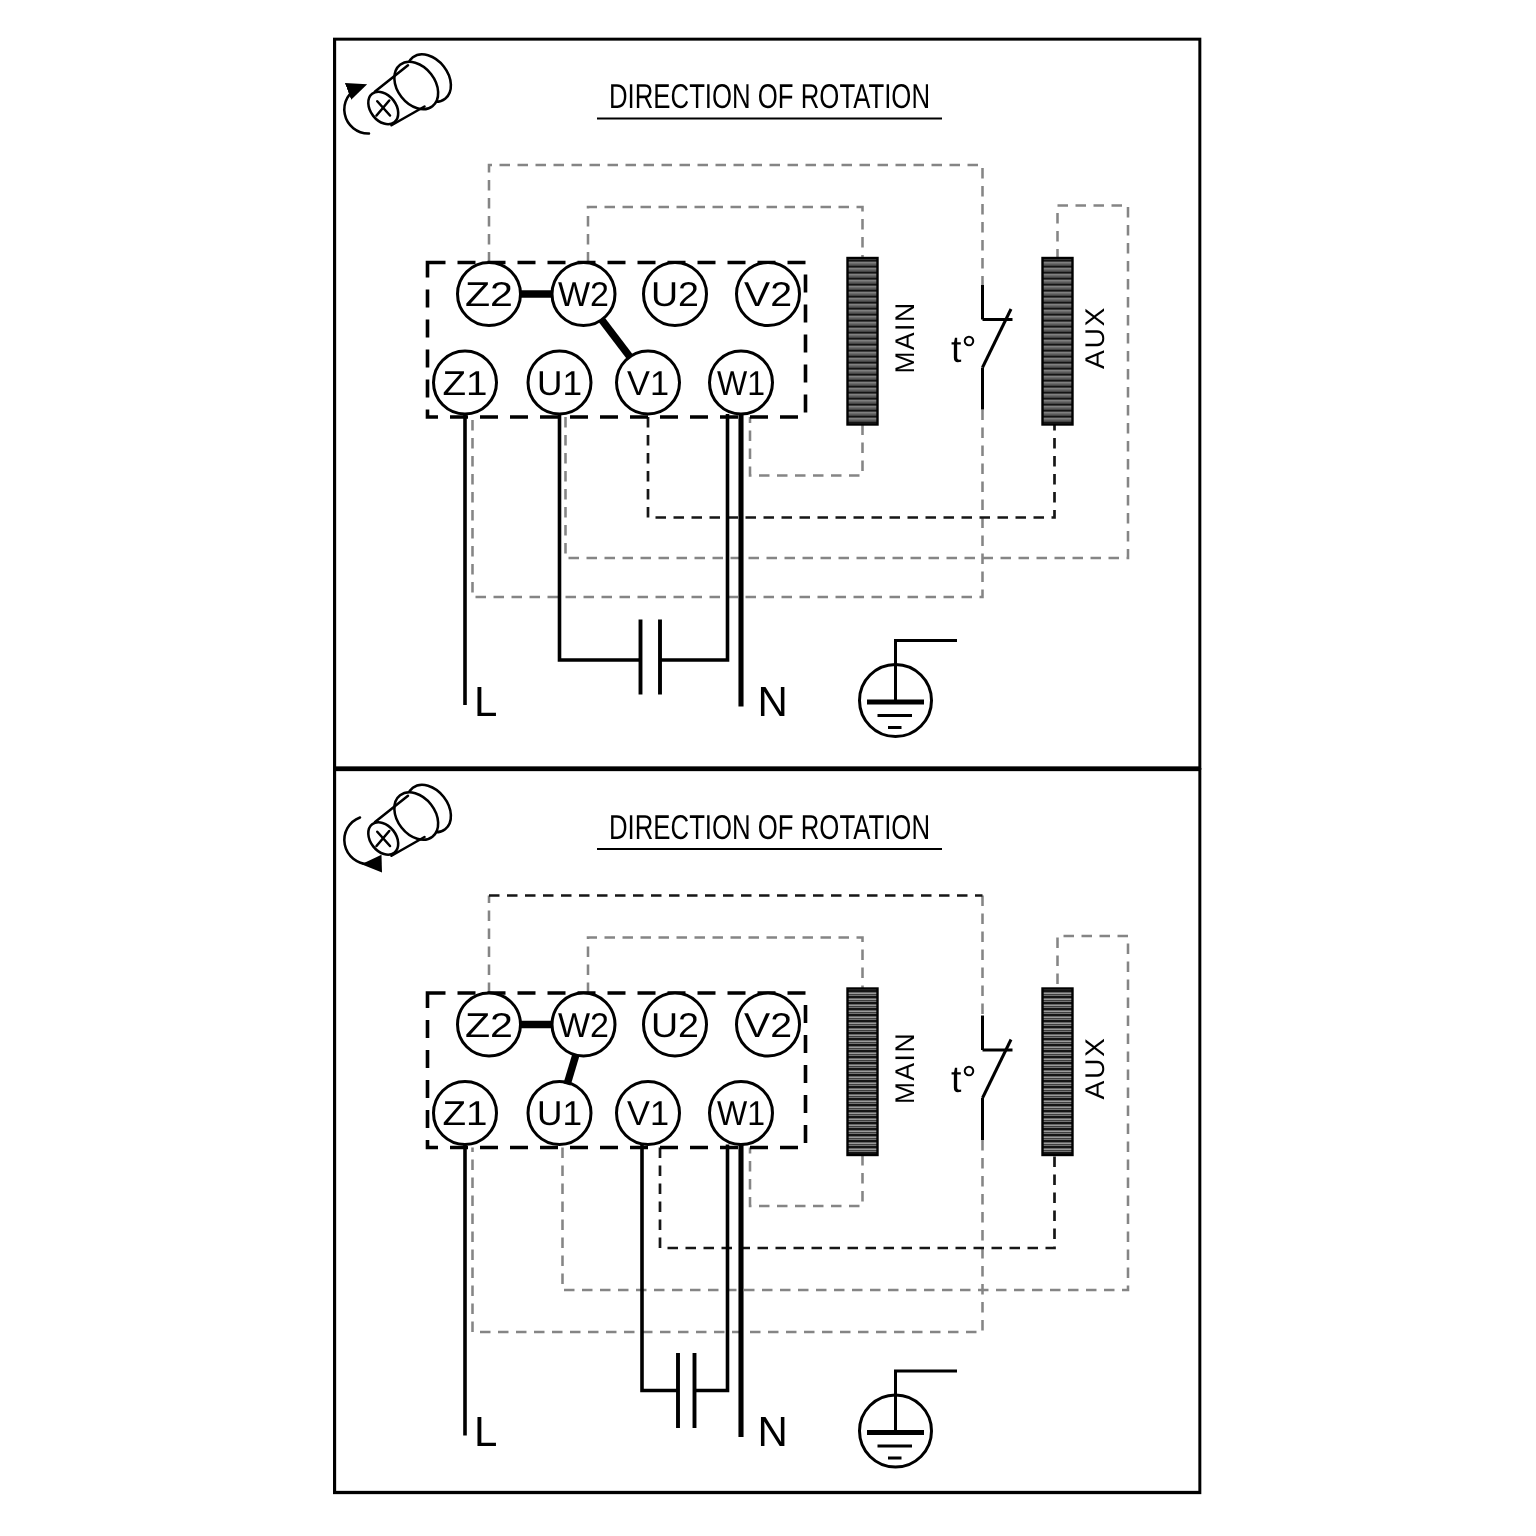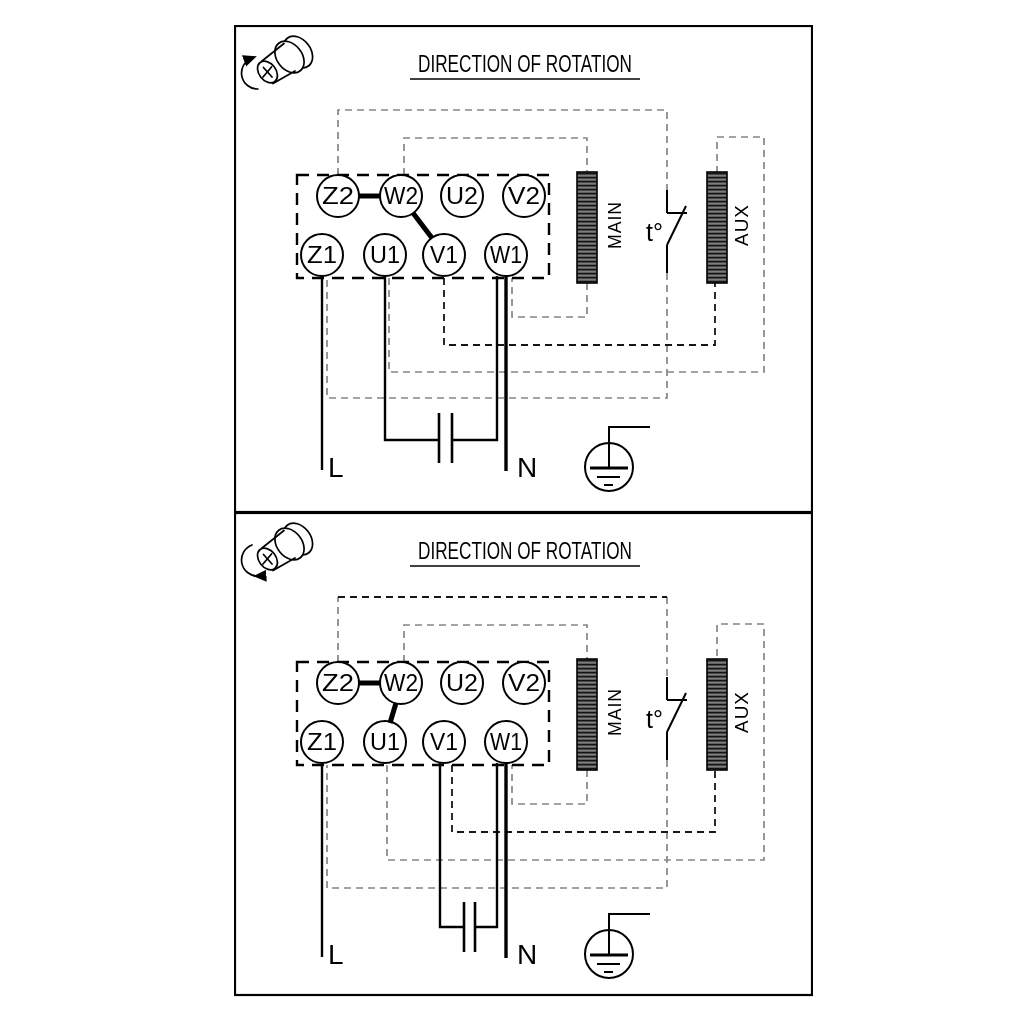--- a/index.html
+++ b/index.html
@@ -1,17 +1,17 @@
 <!DOCTYPE html>
 <html><head>
 <meta charset="utf-8">
 <style>
   html,body{margin:0;padding:0;background:#ffffff;width:1024px;height:1024px;position:relative;
     font-family:"Liberation Sans", sans-serif;}
-  .panel{position:absolute;left:234px;width:564px;}
+  .panel{position:absolute;left:222px;width:564px;}
   #panel1{top:25px;height:489px;}
   #panel2{top:512px;height:485px;}
   svg{display:block;}
   text{fill:#000;}
   .title{font-size:23px;}
   .term{font-size:23px;}
   .wnd{font-size:18px;letter-spacing:1px;}
   .big{font-size:28px;}
   .tdeg{font-size:25px;}
 </style>

